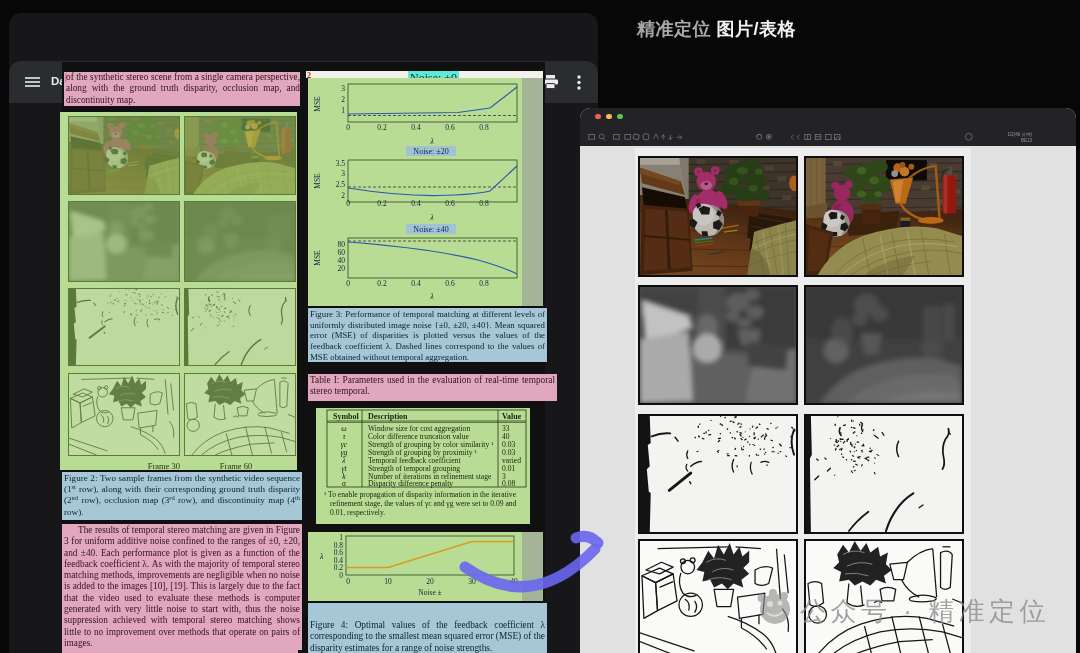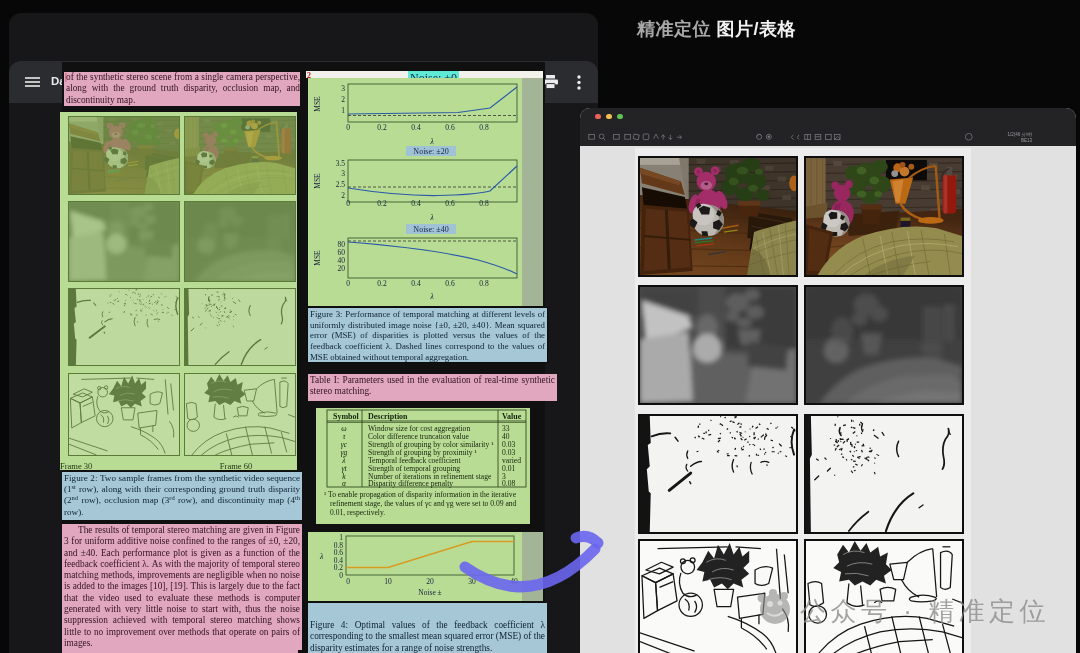--- a/index.html
+++ b/index.html
@@ -533,21 +533,21 @@
         </svg><div class="tint"></div></div>
     <div class="mini" style="left:175px;top:275px;width:110px;height:76px;"><svg width="110" height="76" viewBox="0 0 160 120" preserveAspectRatio="none">
           <use href="#edgeR"></use>
         </svg><div class="tint"></div></div>
     <div class="mini" style="left:59px;top:360px;width:110px;height:81px;"><svg width="110" height="81" viewBox="0 0 160 120" preserveAspectRatio="none">
           <use href="#sketchL"></use>
         </svg><div class="tint"></div></div>
     <div class="mini" style="left:175px;top:360px;width:110px;height:81px;"><svg width="110" height="81" viewBox="0 0 160 120" preserveAspectRatio="none">
           <use href="#sketchR"></use>
         </svg><div class="tint"></div></div>
-    <div class="abs ser" style="left:51px;top:448px;width:120px;text-align:left;font-size:8.5px;color:#1c3311;">Frame 30</div>
+    <div class="abs ser" style="left:51px;top:448px;width:120px;text-align:right;font-size:8.5px;color:#1c3311;">Frame 30</div>
     <div class="abs ser" style="left:167px;top:448px;width:120px;text-align:center;font-size:8.5px;color:#1c3311;">Frame 60</div>
 
     <div class="blk blue ser" style="left:53px;top:459px;width:236px;height:46px;padding:1px 2px;font-size:9.1px;line-height:11.2px;text-align:justify;">Figure 2: Two sample frames from the synthetic video sequence (1<sup>st</sup> row), along with their corresponding ground truth disparity (2<sup>nd</sup> row), occlusion map (3<sup>rd</sup> row), and discontinuity map (4<sup>th</sup> row).</div>
 
     <div class="blk pink ser p9" style="left:53px;top:511px;width:236px;height:124px;padding:1px 2px;"><span style="display:inline-block;width:14px;"></span>The results of temporal stereo matching are given in Figure 3 for uniform additive noise confined to the ranges of ±0, ±20, and ±40. Each performance plot is given as a function of the feedback coefficient λ. As with the majority of temporal stereo matching methods, improvements are negligible when no noise is added to the images [10], [19]. This is largely due to the fact that the video used to evaluate these methods is computer generated with very little noise to start with, thus the noise suppression achieved with temporal stereo matching shows little to no improvement over methods that operate on pairs of images.</div>
     <div class="blk pink" style="left:53px;top:637px;width:236px;height:3px;"></div>
 
     <div class="blk" style="left:297px;top:58px;width:237px;height:7px;background:#f3f1ec;"></div>
     <div class="abs ser" style="left:298px;top:57.5px;font-size:8px;color:#c01818;font-weight:700;">2</div>
     <div class="abs ser" style="left:399px;top:57.5px;font-size:12px;color:#15204a;background:#5eead4;padding:0 2px;">Noise: ±0</div>
@@ -612,21 +612,21 @@
           <text x="108" y="208">0.4</text>
           <text x="142" y="208">0.6</text>
           <text x="176" y="208">0.8</text>
         <text x="124" y="221" font-style="italic">λ</text>
       </g>
       <text x="12" y="180" font-size="7.5" fill="#15223a" transform="rotate(-90 12 180)" text-anchor="middle">MSE</text>
     </svg>
 
     <div class="blk blue ser" style="left:298px;top:294px;width:241px;height:56px;padding:1px 2px;border:1px solid #0c0c0c;box-sizing:border-box;font-size:8.8px;line-height:10.7px;">Figure 3: Performance of temporal matching at different levels of uniformly distributed image noise {±0, ±20, ±40}. Mean squared error (MSE) of disparities is plotted versus the values of the feedback coefficient λ. Dashed lines correspond to the values of MSE obtained without temporal aggregation.</div>
 
-    <div class="blk pink ser p9" style="left:299px;top:361px;width:245px;height:25px;padding:1px 2px;">Table I: Parameters used in the evaluation of real-time synthetic stereo matching.</div>
+    <div class="blk pink ser p9" style="left:299px;top:361px;width:245px;height:25px;padding:1px 2px;">Table I: Parameters used in the evaluation of real-time temporal stereo temporal.</div>
 
     <div class="blk greenbg" style="left:307px;top:395px;width:214px;height:116px;"></div>
     <svg class="abs" style="left:307px;top:395px;" width="214" height="116" viewBox="0 0 214 116" font-family="Liberation Serif,serif">
       <rect x="11" y="2" width="199" height="77" fill="none" stroke="#223a14" stroke-width="0.8"></rect>
       <line x1="11" y1="13" x2="210" y2="13" stroke="#223a14" stroke-width="0.8"></line>
       <line x1="11" y1="14.5" x2="210" y2="14.5" stroke="#223a14" stroke-width="0.6"></line>
       <line x1="46" y1="2" x2="46" y2="79" stroke="#223a14" stroke-width="0.8"></line>
       <line x1="182" y1="2" x2="182" y2="79" stroke="#223a14" stroke-width="0.8"></line>
       <g font-size="8" fill="#14240c" font-weight="bold">
         <text x="17" y="10.5">Symbol</text>

